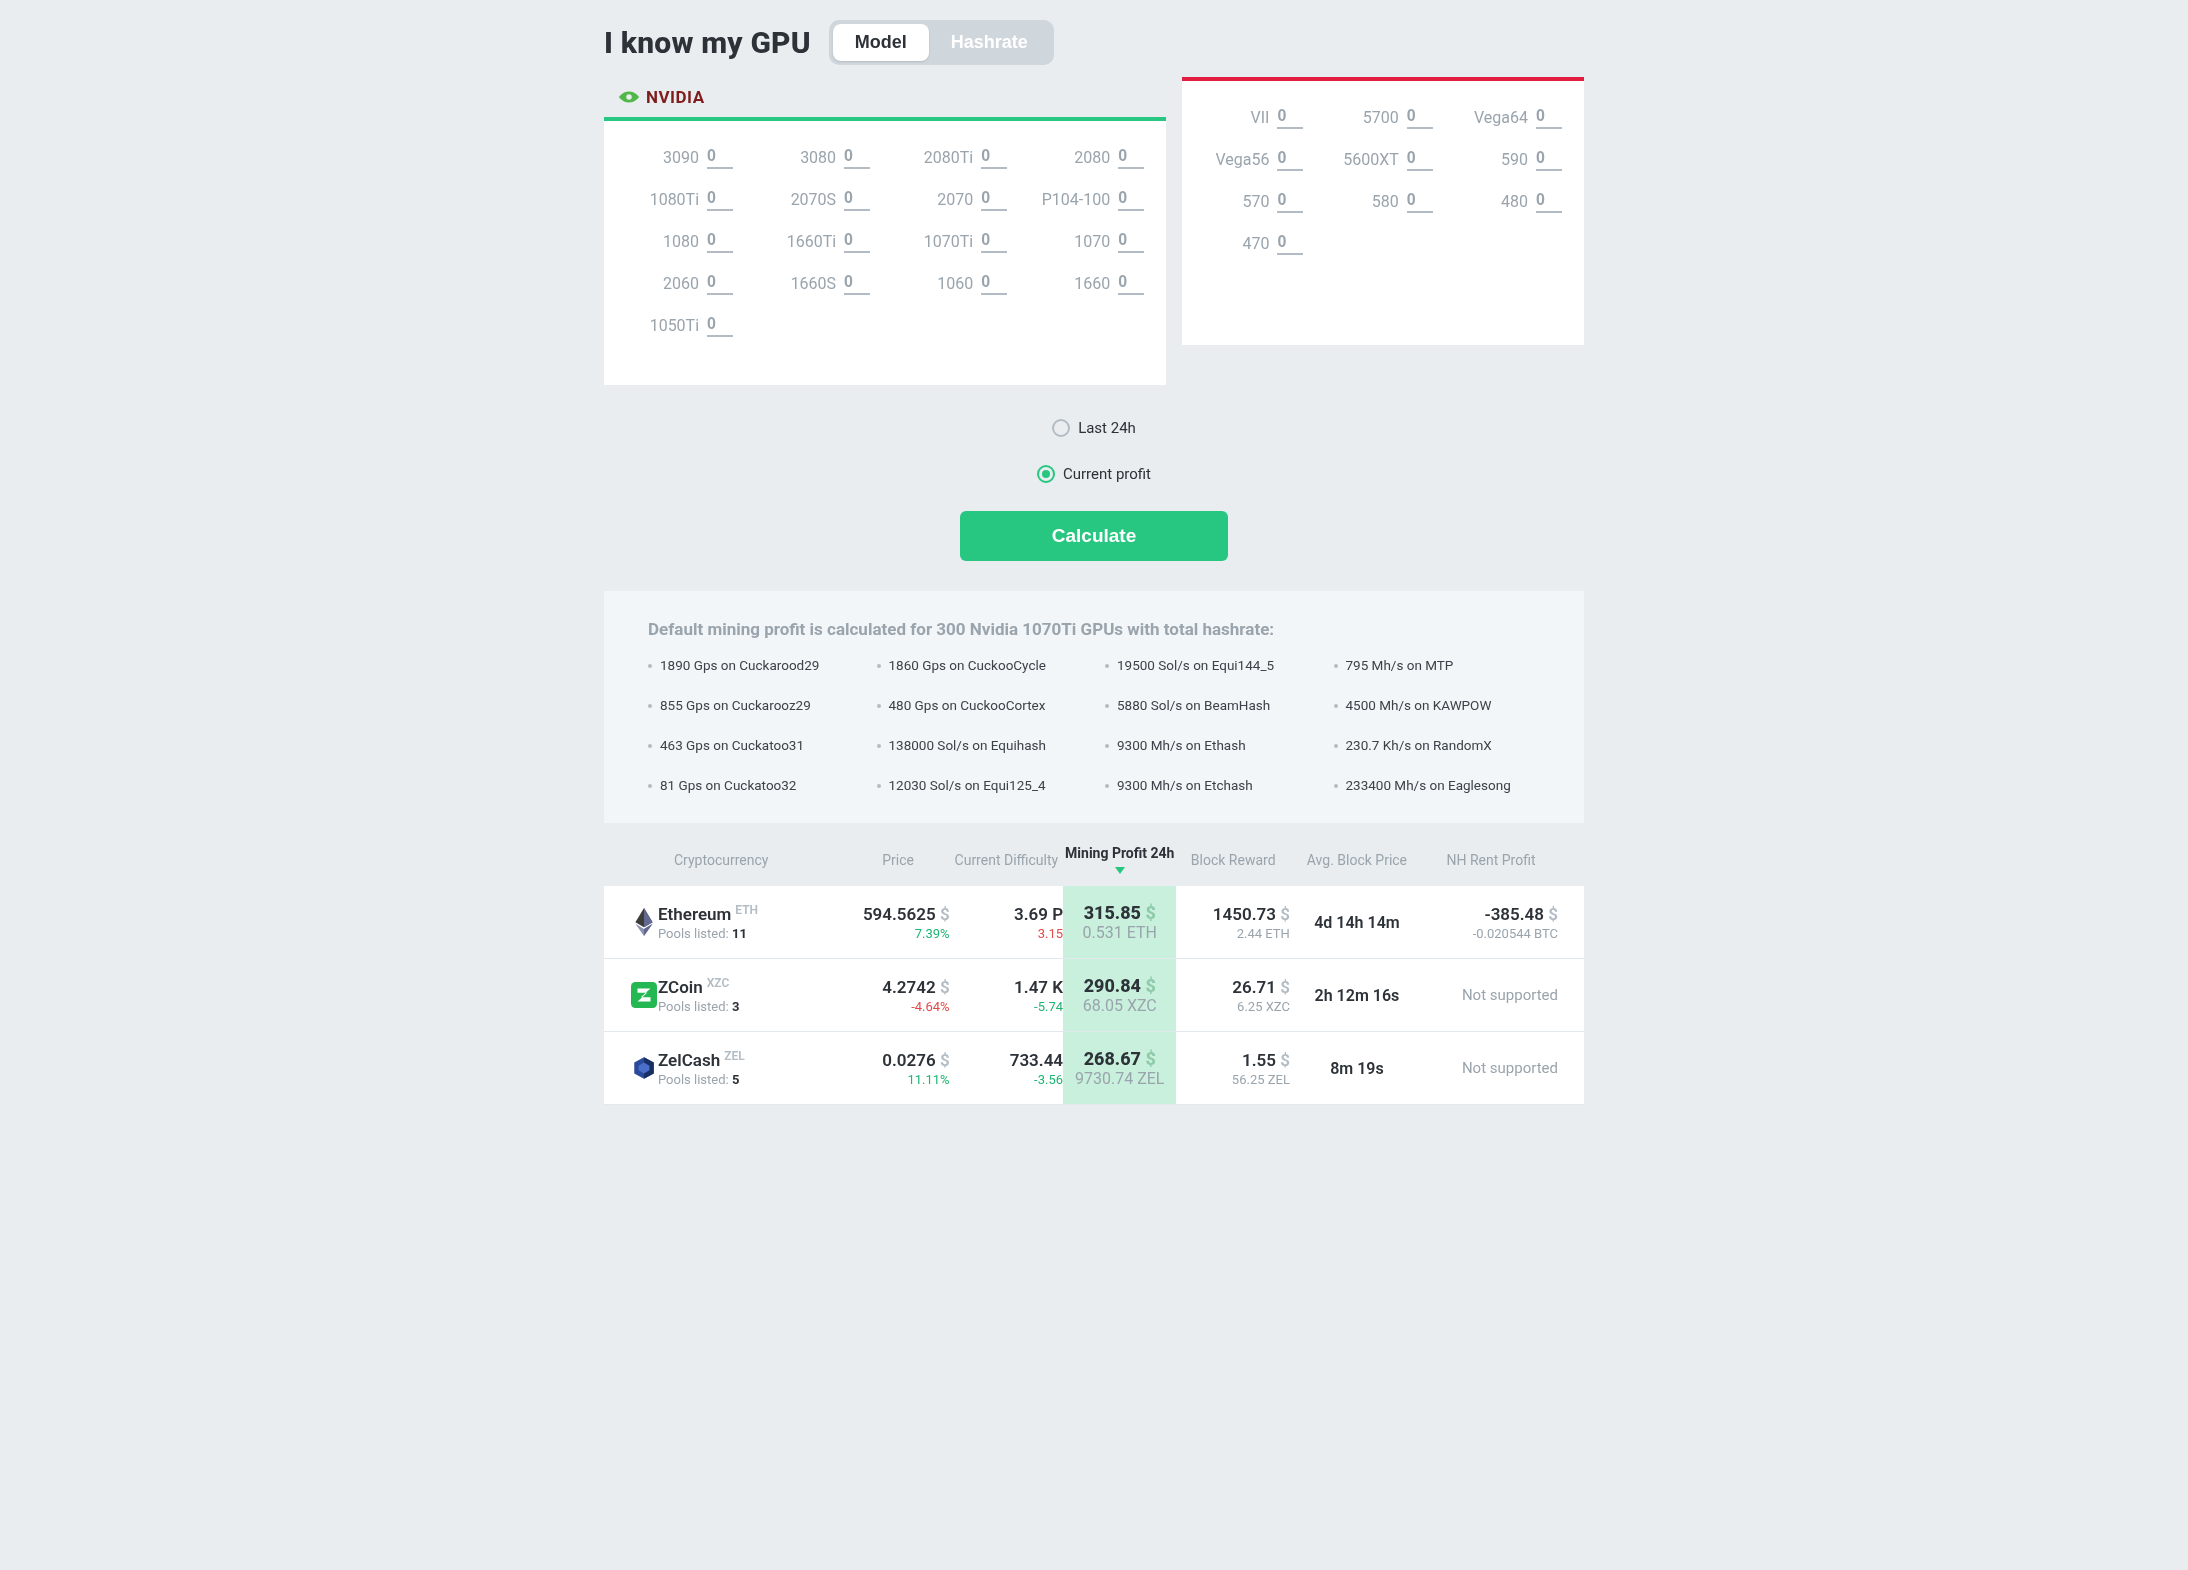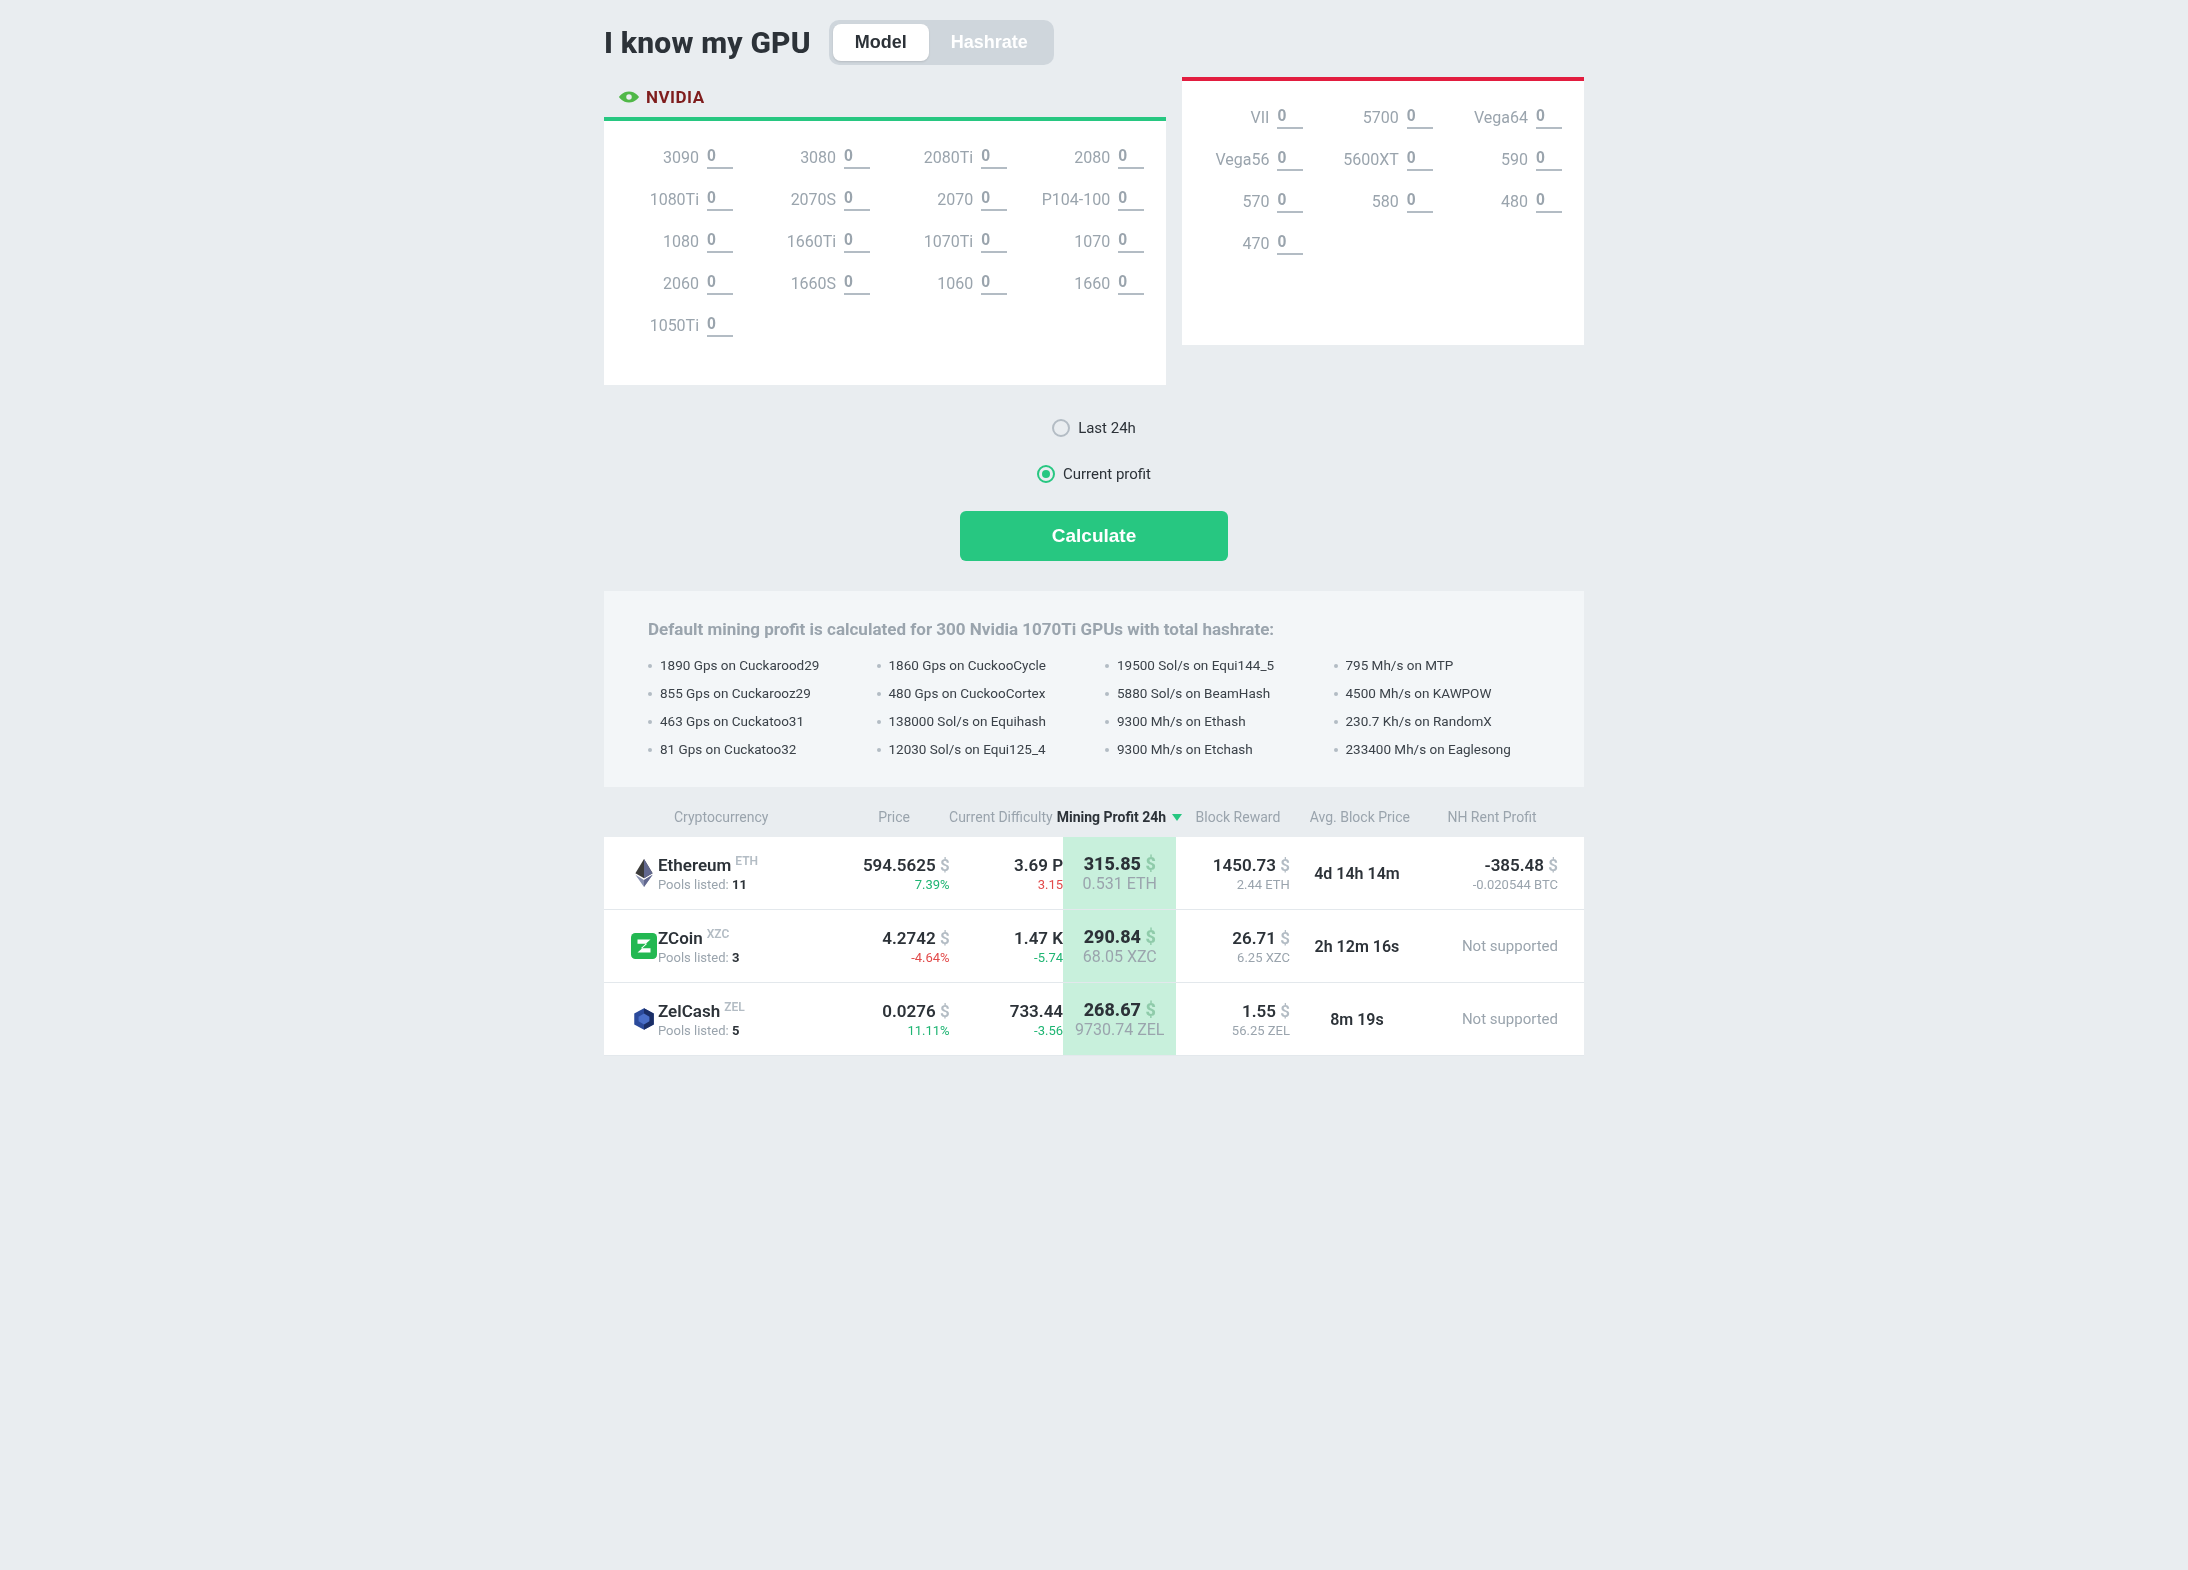--- a/index.html
+++ b/index.html
@@ -46,29 +46,29 @@
 
   .controls{display:flex;align-items:center;justify-content:center;gap:28px;margin:34px 0 30px 0;flex-direction:column;}
   .radio{display:flex;align-items:center;gap:8px;cursor:pointer;font-size:15px;}
   .radio .o{width:18px;height:18px;border:2px solid var(--grey2);border-radius:50%;display:inline-flex;align-items:center;justify-content:center;}
   .radio.selected .o{border-color:var(--green);}
   .radio.selected .o::after{content:"";width:8px;height:8px;border-radius:50%;background:var(--green);}
   .calc-btn{background:var(--green);color:#fff;border:0;border-radius:6px;padding:14px 92px;font-size:19px;font-weight:700;cursor:pointer;}
 
   .default-panel{background:#f3f6f8;padding:28px 44px 30px 44px;}
   .default-title{color:var(--grey);font-size:17px;font-weight:700;margin-bottom:18px;}
-  .hashlist{display:grid;grid-template-columns:repeat(4,1fr);gap:12px 22px;}
+  .hashlist{display:grid;grid-template-columns:repeat(4,1fr);gap:24px 22px;}
   .hashlist div{font-size:13.5px;color:#3b4249;position:relative;padding-left:12px;}
   .hashlist div::before{content:"";position:absolute;left:0;top:7px;width:4px;height:4px;border-radius:50%;background:var(--grey2);}
 
   .table-head,.row{display:grid;grid-template-columns:2.1fr 1fr 1.1fr 1.1fr 1.1fr 1.3fr 1.3fr;align-items:center;}
   .table-head{padding:22px 26px 12px 26px;color:var(--grey);font-size:14px;}
   .table-head div{white-space:nowrap;}
   .th-right{text-align:center;}
-  .th-sort{color:var(--ink);font-weight:700;display:flex;align-items:center;justify-content:space-between;gap:6px;}
+  .th-sort{color:var(--ink);font-weight:700;display:flex;align-items:center;justify-content:space-between;gap:6px;flex-direction:column;}
   .sort-caret{width:0;height:0;border-left:5px solid transparent;border-right:5px solid transparent;border-top:7px solid var(--green);}
 
   .row{background:var(--panel);padding:16px 26px;border-bottom:1px solid var(--border);}
   .coin{display:flex;align-items:center;gap:0;}
   .coin-icon{width:28px;height:28px;display:flex;align-items:center;justify-content:center;}
   .coin-name{font-size:17px;font-weight:600;}
   .coin-sym{color:var(--grey2);font-size:12px;font-weight:600;margin-left:4px;vertical-align:super;}
   .coin-sub{color:var(--grey);font-size:13px;margin-top:2px;}
   .coin-sub b{color:var(--ink);font-weight:700;}
 

